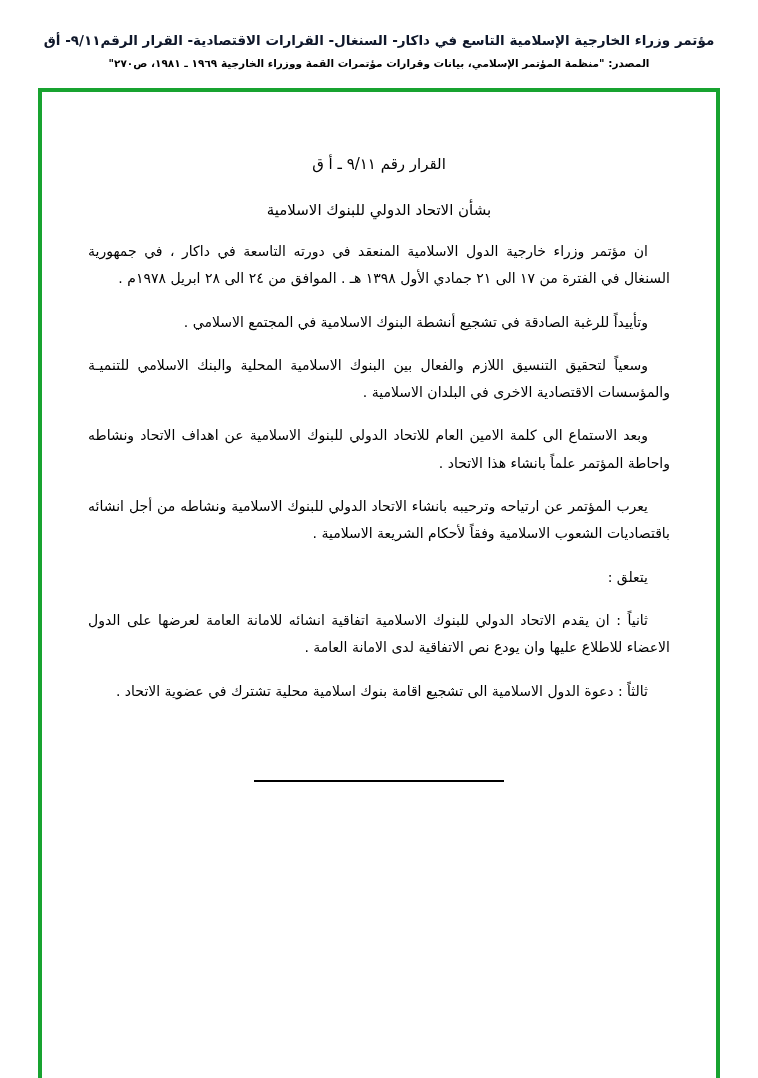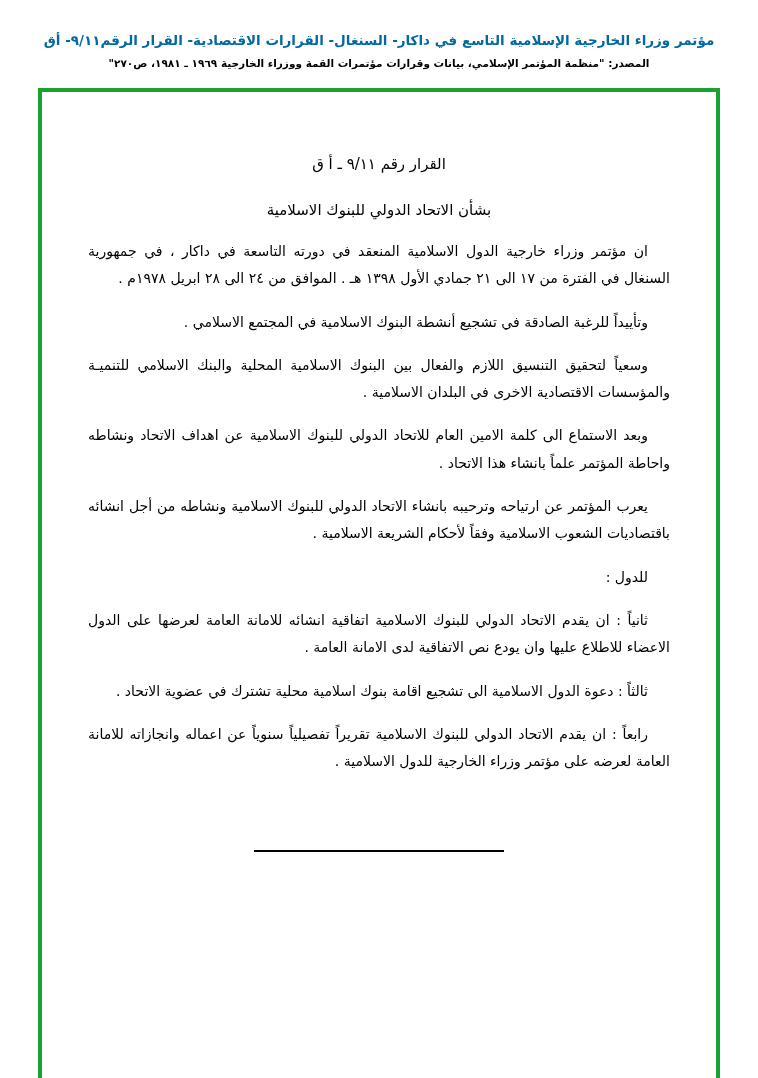--- a/index.html
+++ b/index.html
@@ -23,21 +23,21 @@
   
   .doc-header {
     padding: 30px 28px 0 28px;
     text-align: center;
   }
   .doc-header .title-line {
     font-family: "DejaVu Sans", sans-serif;
     font-weight: bold;
     font-size: 13.5px;
     line-height: 1.5;
-    color: #0369a1;
+    color: #0f172a;
     letter-spacing: 0px;
   }
   .doc-header .source-line {
     font-family: "DejaVu Sans", sans-serif;
     font-weight: bold;
     font-size: 10.5px;
     line-height: 1.6;
     color: #000;
     margin-top: 5px;
   }
@@ -108,24 +108,23 @@
     <div class="frame-inner">
 
       <div class="res-number">القرار رقم ٩/١١ ـ أ ق</div>
       <div class="res-subject">بشأن الاتحاد الدولي للبنوك الاسلامية</div>
 
       <p class="para indent">ان مؤتمر وزراء خارجية الدول الاسلامية المنعقد في دورته التاسعة في داكار ، في جمهورية السنغال في الفترة من ١٧ الى ٢١ جمادي الأول ١٣٩٨ هـ . الموافق من ٢٤ الى ٢٨ ابريل ١٩٧٨م .</p>
       <p class="para indent short">وتأييداً للرغبة الصادقة في تشجيع أنشطة البنوك الاسلامية في المجتمع الاسلامي .</p>
       <p class="para indent">وسعياً لتحقيق التنسيق اللازم والفعال بين البنوك الاسلامية المحلية والبنك الاسلامي للتنميـة والمؤسسات الاقتصادية الاخرى في البلدان الاسلامية .</p>
       <p class="para indent">وبعد الاستماع الى كلمة الامين العام للاتحاد الدولي للبنوك الاسلامية عن اهداف الاتحاد ونشاطه واحاطة المؤتمر علماً بانشاء هذا الاتحاد .</p>
       <p class="para indent">يعرب المؤتمر عن ارتياحه وترحيبه بانشاء الاتحاد الدولي للبنوك الاسلامية ونشاطه من أجل انشائه باقتصاديات الشعوب الاسلامية وفقاً لأحكام الشريعة الاسلامية .</p>
-      <p class="para indent short">للدول :</p>
+      <p class="para indent short">يتعلق :</p>
       <p class="para indent">ثانياً : ان يقدم الاتحاد الدولي للبنوك الاسلامية اتفاقية انشائه للامانة العامة لعرضها على الدول الاعضاء للاطلاع عليها وان يودع نص الاتفاقية لدى الامانة العامة .</p>
       <p class="para indent short">ثالثاً : دعوة الدول الاسلامية الى تشجيع اقامة بنوك اسلامية محلية تشترك في عضوية الاتحاد .</p>
-      <p class="para indent">رابعاً : ان يقدم الاتحاد الدولي للبنوك الاسلامية تقريراً تفصيلياً سنوياً عن اعماله وانجازاته للامانة العامة لعرضه على مؤتمر وزراء الخارجية للدول الاسلامية .</p>
 
       <div class="rule-wrap">
         <span class="rule"></span>
       </div>
 
     </div>
   </div>
 
 </div>
 

